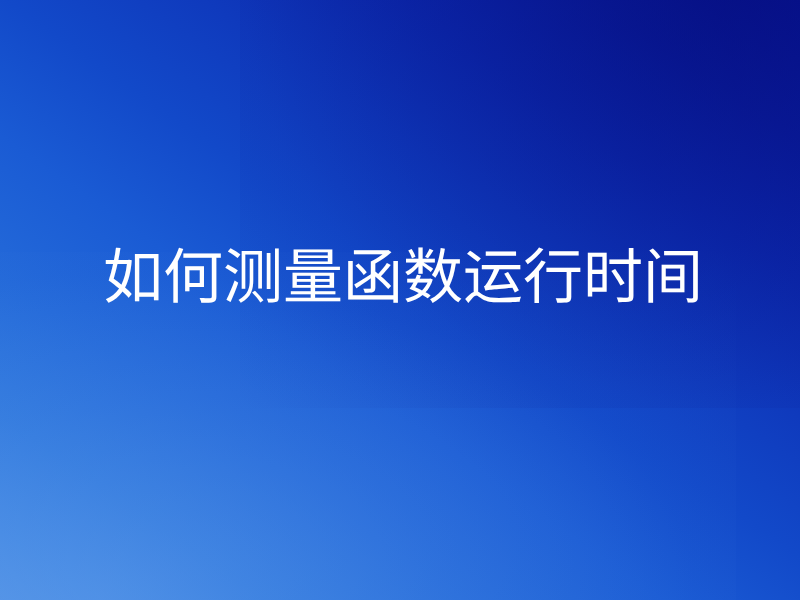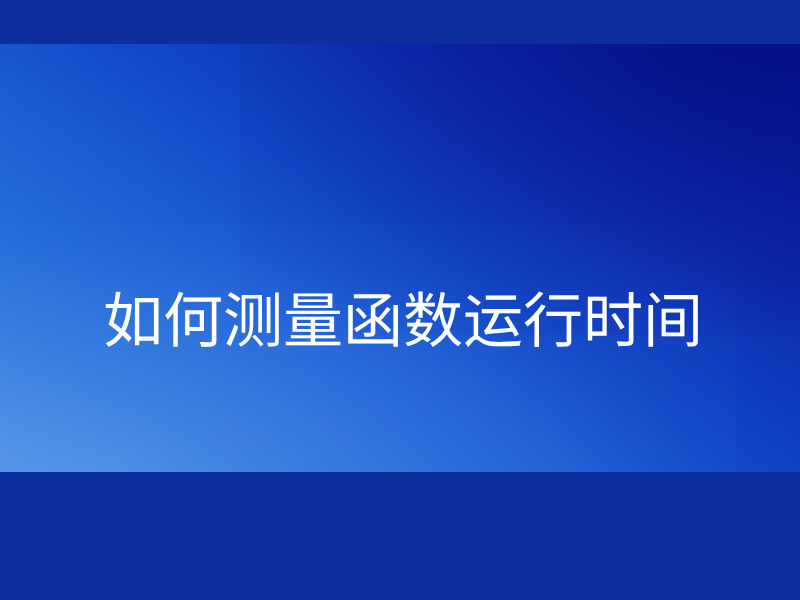--- a/index.html
+++ b/index.html
@@ -11,37 +11,36 @@
   body {
     width: 800px;
     height: 600px;
     overflow: hidden;
     font-family: "DejaVu Sans", "Liberation Sans", sans-serif;
   }
 
   #slide {
     position: relative;
     width: 800px;
-    height: 428px;
+    height: 600px;
     overflow: hidden;
     
     background-color: #1450cc;
     background-image:
       linear-gradient(215deg,
         #081596 0%,
         #0a1e9f 12%,
         #0c2aae 24%,
         #0f3abd 36%,
         #1249c9 48%,
         #1a5bd4 60%,
         #2369d9 72%,
         #2e78dd 84%,
         #3e86e2 94%,
         #4b8fe4 100%);
-    margin-top: 44px;
   }
 
   
   #slide::before {
     content: "";
     position: absolute;
     left: -18%;
     top: 42%;
     width: 110%;
     height: 80%;

